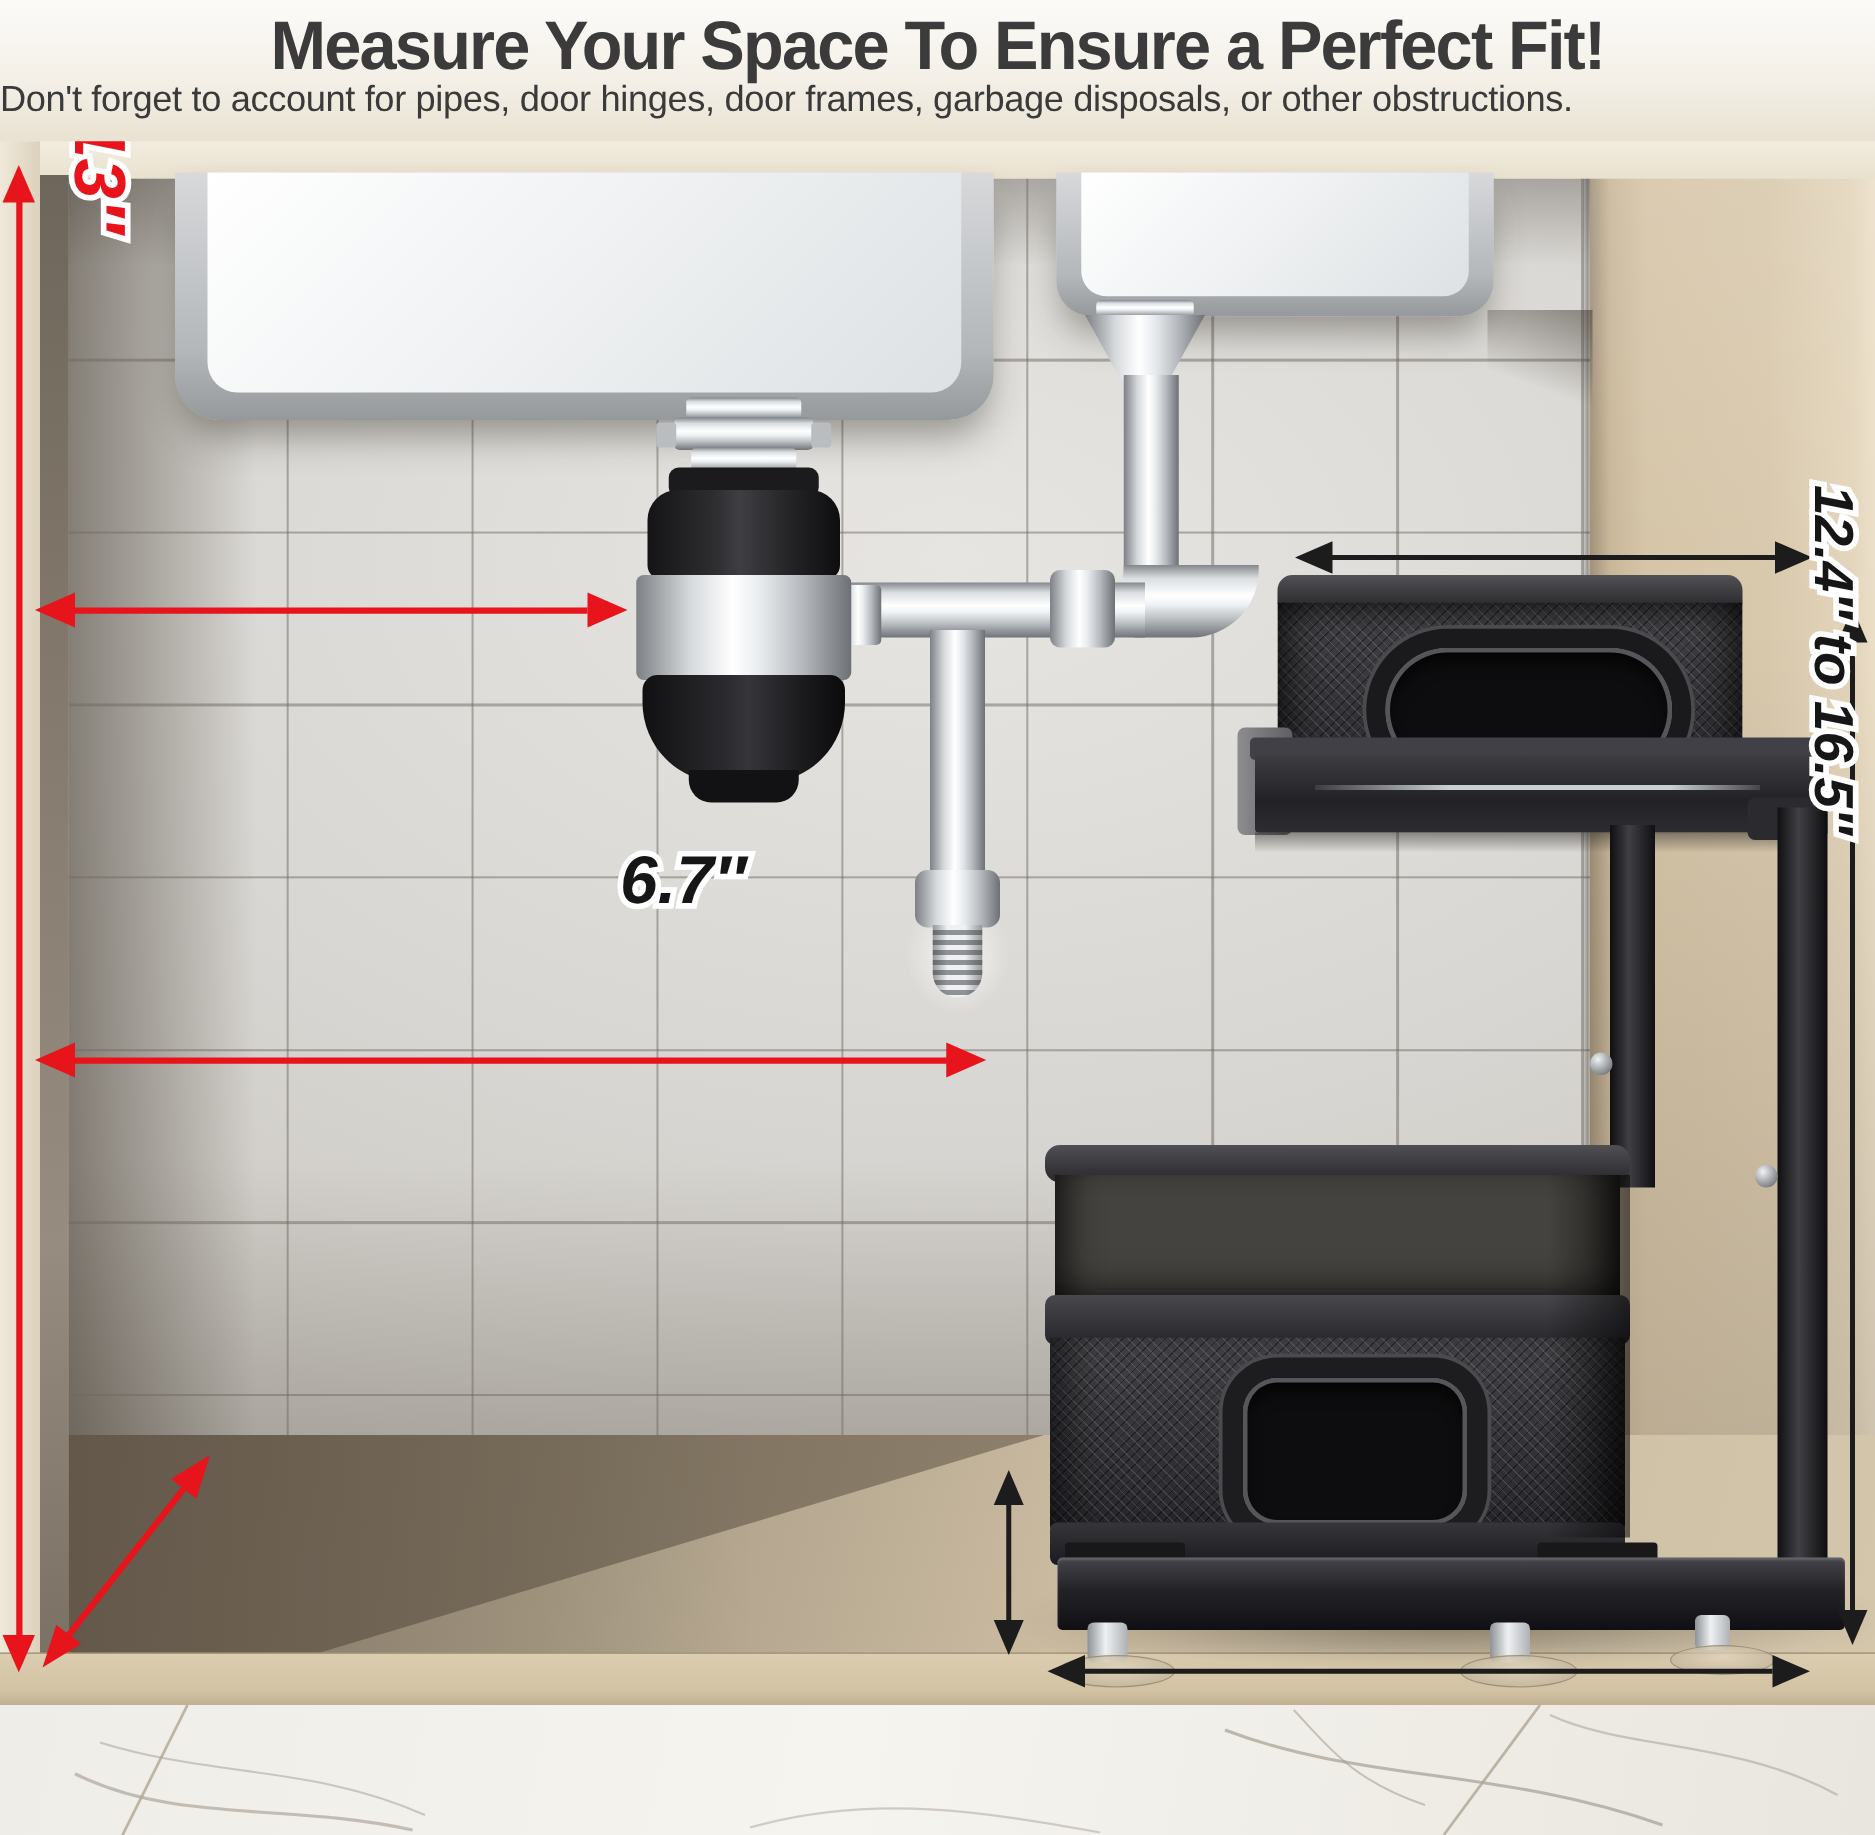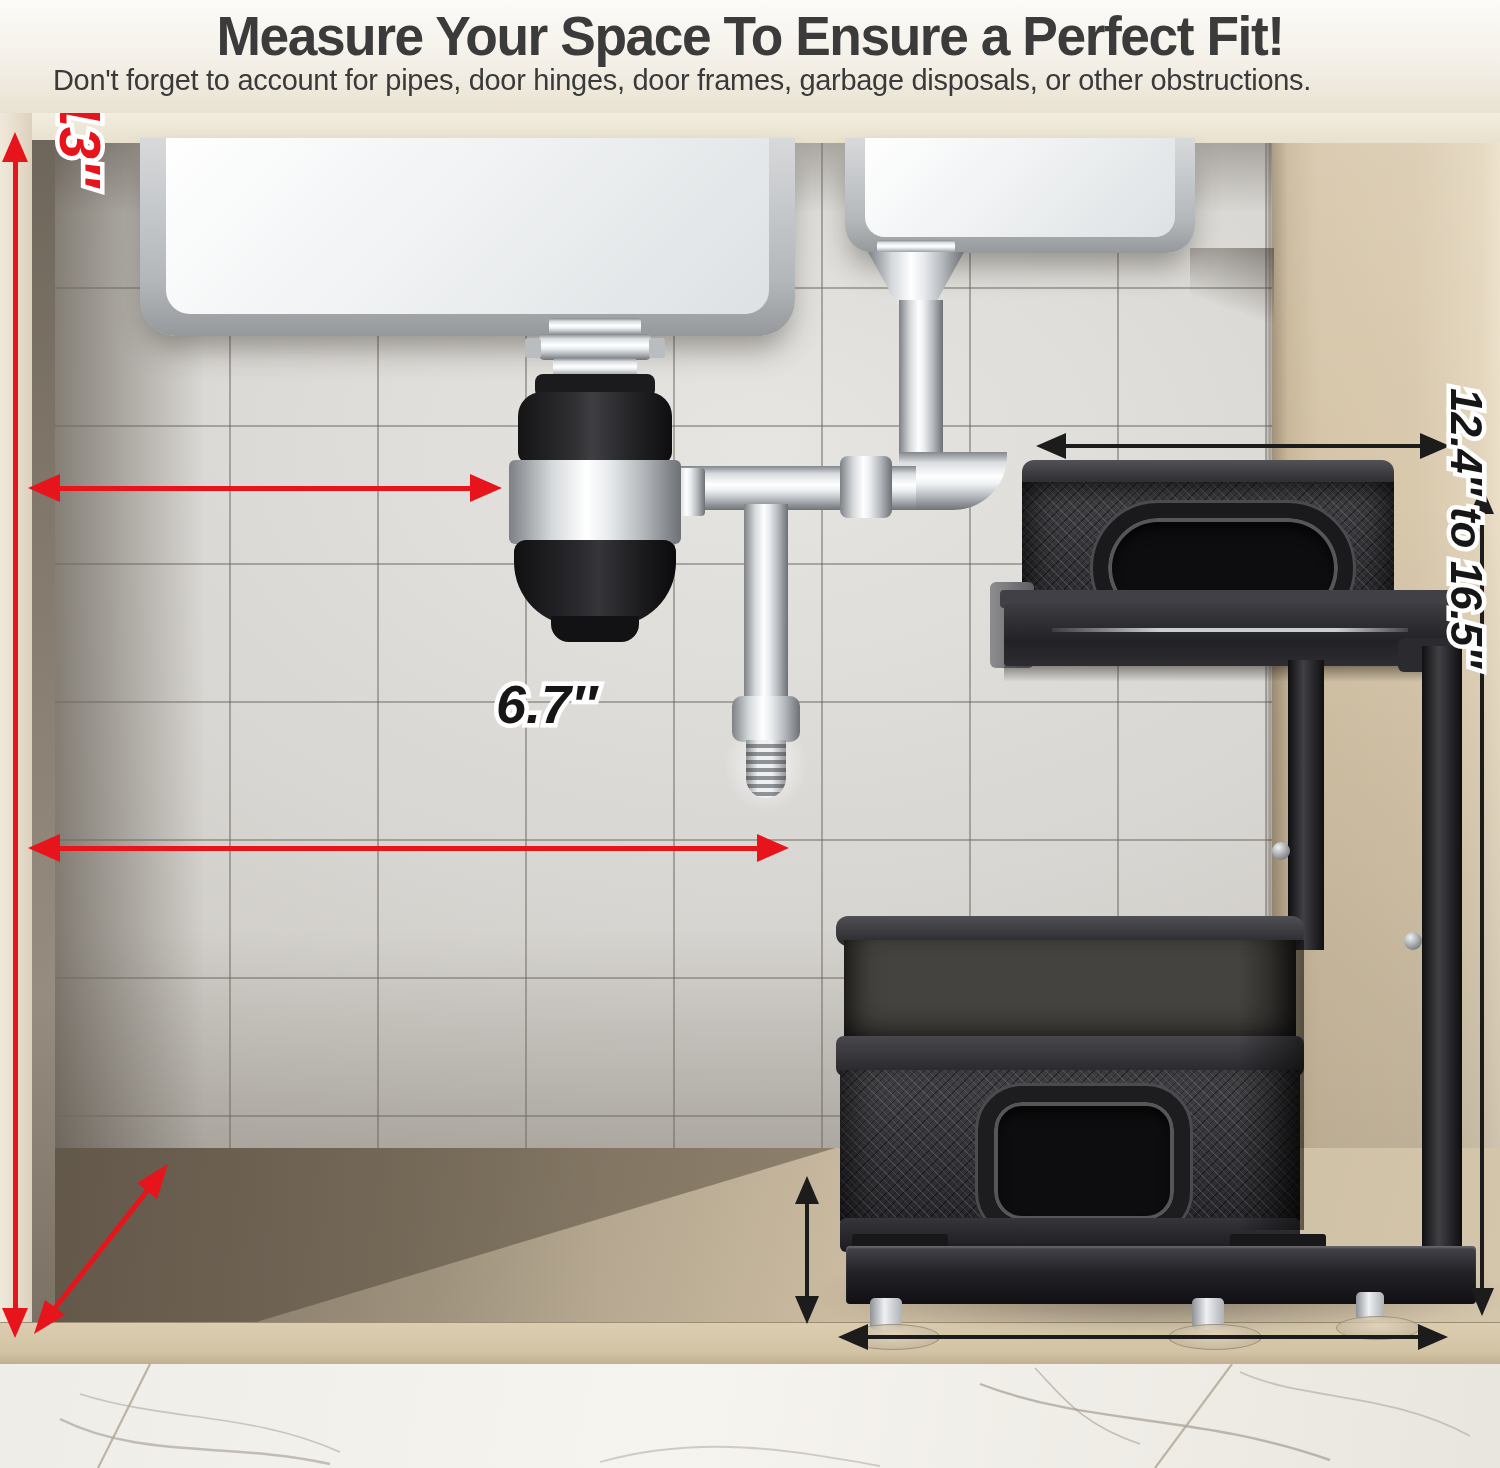--- a/index.html
+++ b/index.html
@@ -4,21 +4,21 @@
 <style>
   html,body{margin:0;padding:0;background:#fff;}
   body{width:1500px;height:1468px;position:relative;overflow:hidden;
        font-family:"Liberation Sans","DejaVu Sans",sans-serif;}
   .abs{position:absolute;}
   
   .header{left:0;top:0;width:1500px;height:113px;z-index:30;
     background:linear-gradient(180deg,#fcfbf9 0%,#f4f0e8 55%,#e9e2d2 100%);}
   .title{left:0;top:4px;width:1500px;text-align:center;font-size:55px;font-weight:800;
     color:#3b3b3b;letter-spacing:-1.5px;transform:scaleX(.97);white-space:nowrap;}
-  .subtitle{left:0;top:64px;width:1364px;text-align:center;font-size:29px;font-weight:500;
+  .subtitle{left:0;top:64px;width:1364px;text-align:left;font-size:29px;font-weight:500;
     color:#3a3a3a;letter-spacing:-.3px;white-space:nowrap;}
   
   .counter-top{left:0;top:108px;width:1500px;height:40px;
     background:linear-gradient(180deg,#f4efe3,#e7dfcb);border-bottom:2px solid rgba(110,100,80,.35);}
   .left-edge{left:0;top:113px;width:32px;height:1251px;
     background:linear-gradient(90deg,#f0e9da,#dcd1bc);}
   .left-wall{left:32px;top:140px;width:26px;height:1190px;
     background:linear-gradient(180deg,#6f665b 0%,#867c6f 40%,#968c7f 72%,#7a7063 100%);}
   .tile-wall{left:55px;top:143px;width:1217px;height:1009px;
     background-image:

